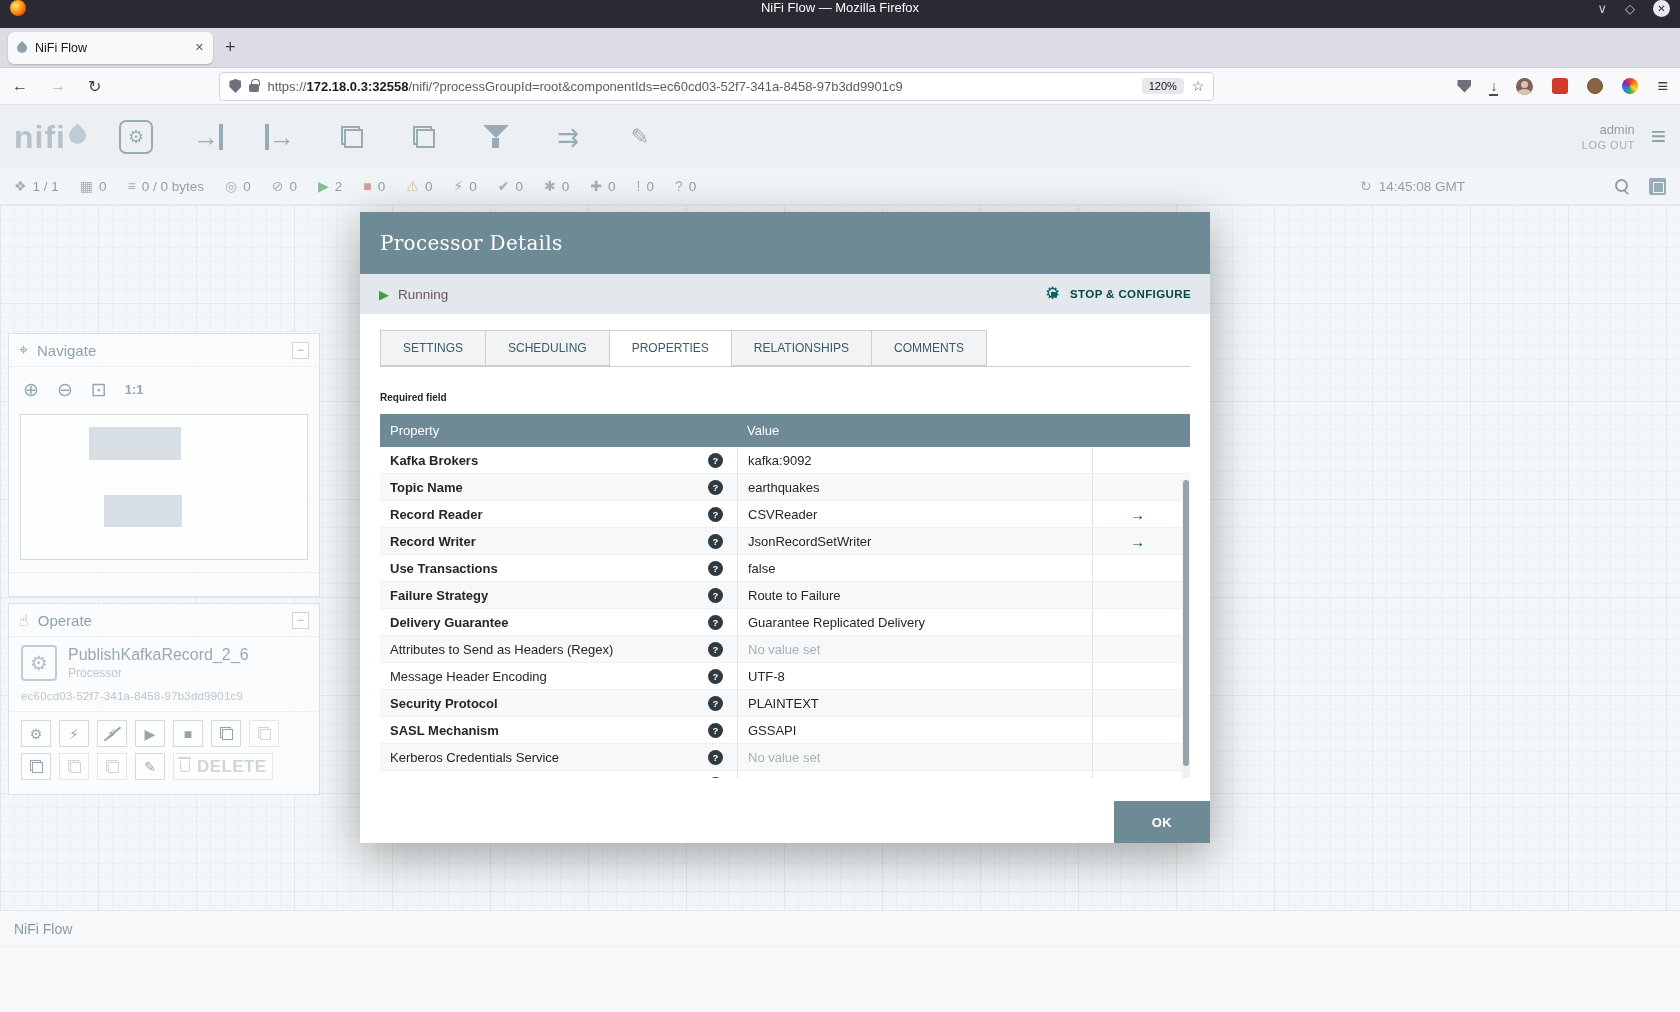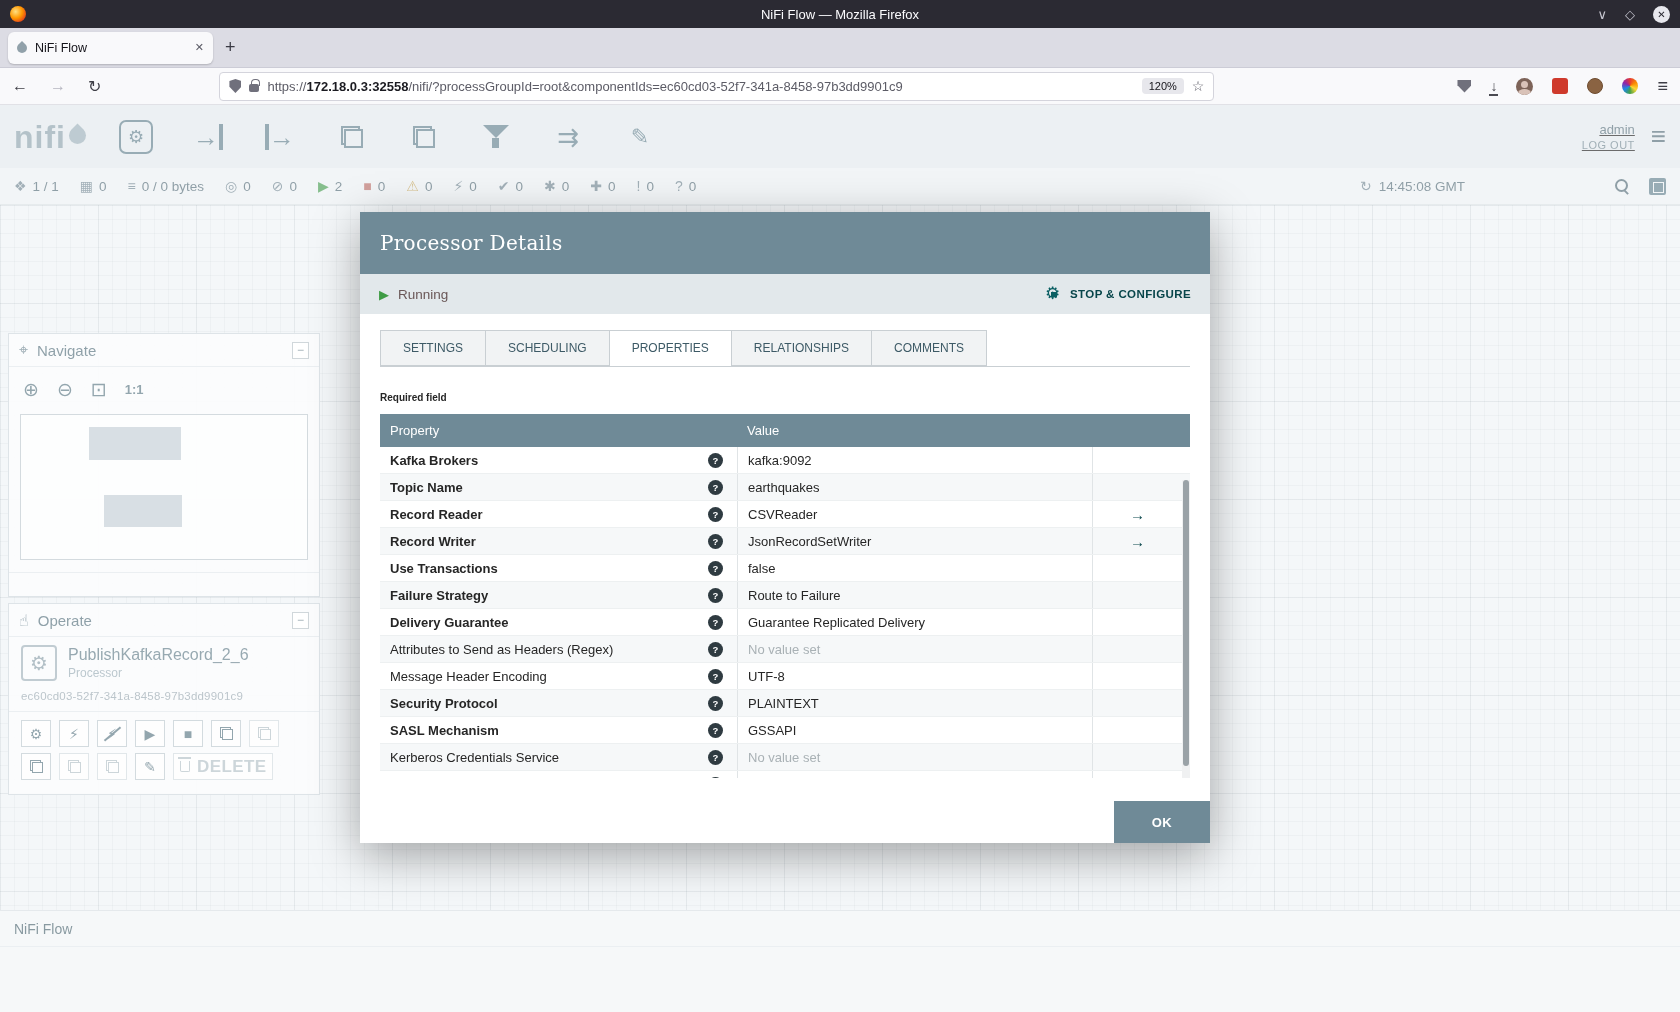--- a/index.html
+++ b/index.html
@@ -2,21 +2,21 @@
 <html><head>
 <meta charset="utf-8">
 <title>NiFi Flow — Mozilla Firefox</title>
 <style>
   *{margin:0;padding:0;box-sizing:border-box;}
   html,body{width:1680px;height:1012px;overflow:hidden;background:#eef1f4;
     font-family:"Liberation Sans","DejaVu Sans",sans-serif;}
 
   
   .titlebar{position:absolute;top:0;left:0;right:0;height:28px;background:#2b2a33;
-    display:flex;align-items:center;padding:0 10px;z-index:200;}
+    display:flex;align-items:flex-start;padding:0 10px;z-index:200;}
   .ff-logo{width:16px;height:16px;border-radius:50%;
     background:radial-gradient(circle at 35% 35%,#ffe082,#ff9800 45%,#e64a19 75%,#b71c1c);}
   .tb-title{position:absolute;left:0;right:0;text-align:center;font-size:13px;color:#fbfbfe;}
   .tb-controls{margin-left:auto;display:flex;gap:18px;align-items:center;z-index:2;color:#c8c8d2;font-size:13px;}
   .tb-close{width:17px;height:17px;background:#e8e8ee;border-radius:50%;color:#2b2a33;
     display:flex;align-items:center;justify-content:center;font-size:10px;}
 
   .tabbar{position:absolute;top:28px;left:0;right:0;height:40px;background:#dcdce4;
     display:flex;align-items:center;padding:0 8px;z-index:200;border-bottom:1px solid #ccccd6;}
   .tab{width:205px;height:32px;background:#f9f9fb;border-radius:6px;display:flex;align-items:center;
@@ -65,21 +65,21 @@
   .portwrap .bar{width:4px;height:26px;background:currentColor;}
   .ic-dbl{position:relative;width:22px;height:22px;}
   .ic-dbl::before{content:"";position:absolute;left:0;top:0;width:15px;height:15px;border:2.5px solid currentColor;}
   .ic-dbl::after{content:"";position:absolute;right:0;bottom:0;width:15px;height:15px;border:2.5px solid currentColor;background:#dfe6ea;}
   .ic-funnel{display:flex;flex-direction:column;align-items:center;}
   .ic-funnel .top{width:0;height:0;border-left:13px solid transparent;border-right:13px solid transparent;border-top:13px solid currentColor;}
   .ic-funnel .stem{width:7px;height:10px;background:currentColor;}
   .glyph26{font-size:26px;line-height:1;}
   .glyph22{font-size:22px;line-height:1;}
   .hdr-right{margin-left:auto;display:flex;align-items:center;gap:16px;}
-  .hdr-user{text-align:right;text-decoration:underline;}
+  .hdr-user{text-align:right;}
   .hdr-user .u{font-size:13px;color:#3f5a68;}
   .hdr-user .lo{font-size:11px;color:#5c7582;letter-spacing:.5px;margin-top:2px;}
   .hdr-hamb{font-size:26px;color:#3f5a68;}
 
   .nifi-status{height:37px;background:#e9eef1;border-bottom:1px solid #d4dce0;display:flex;
     align-items:center;padding:0 14px;font-size:13.5px;color:#3f5a68;}
   .st-item{display:flex;align-items:center;gap:6px;margin-right:21px;}
   .st-ic{font-size:14px;color:#5f7785;line-height:1;}
   .st-ic.c-run{color:#2f8f3c;}
   .st-ic.c-stop{color:#b05c55;}

